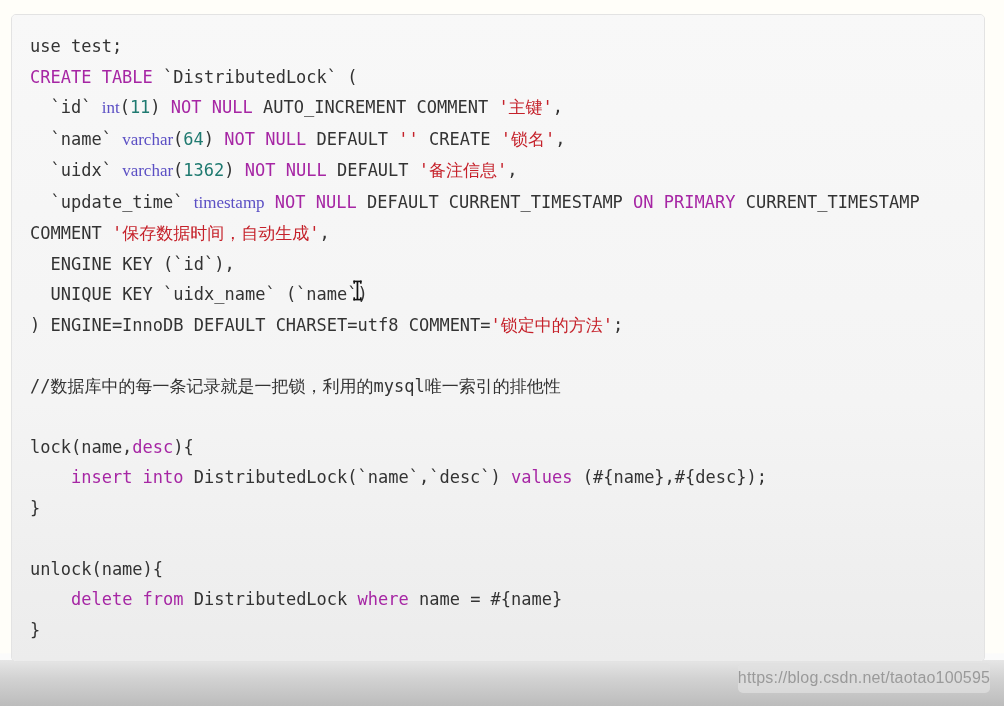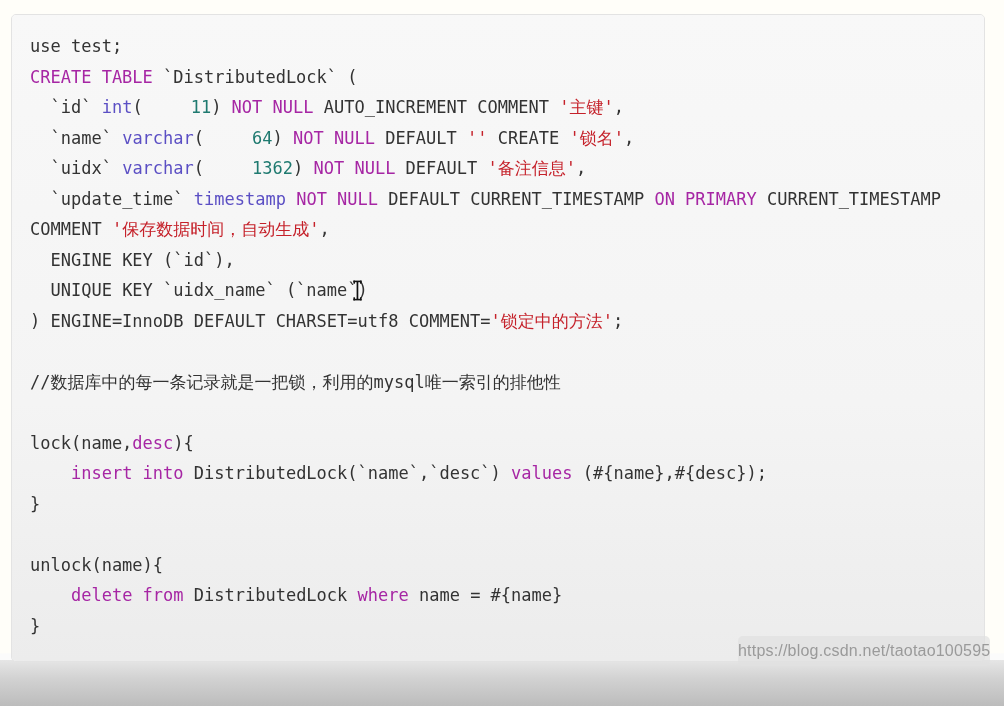--- a/index.html
+++ b/index.html
@@ -64,48 +64,49 @@
     line-height: 30.5px;
     color: #333333;
     white-space: pre-wrap;
     word-break: break-word;
     letter-spacing: 0px;
     -webkit-font-smoothing: antialiased;
   }
 
   
   .tok-kw       { color: #a626a4; }   
-  .tok-type     { color: #5b4fc4; }   
-  .tok-num      { color: #1f7a70; margin-left: 48px; }   
+  .tok-type     { color: #5b4fc4; font-family: Liberation Serif, serif; }   
+  .tok-num      { color: #1f7a70; }   
   .tok-str      { color: #c5212a; }   
   .tok-plain    { color: #333333; }   
   .tok-comment  { color: #333333; }   
 
   
   #mouse-ibeam {
     position: absolute;
     left: 352px;
     top: 280px;
     width: 11px;
     height: 21px;
     pointer-events: none;
   }
 
   
   #watermark-pill {
     position: absolute;
     left: 738px;
-    top: 636px;
+    top: 663px;
     width: 252px;
     height: 30px;
     box-sizing: border-box;
     background: rgba(225,225,225,0.72);
     border-radius: 5px;
     display: flex;
     align-items: center;
+    justify-content: center;
   }
   #watermark-text {
     font-family: "Liberation Sans", sans-serif;
     font-size: 16px;
     color: #9a9a9a;
     letter-spacing: 0.2px;
     white-space: nowrap;
   }
 
   

